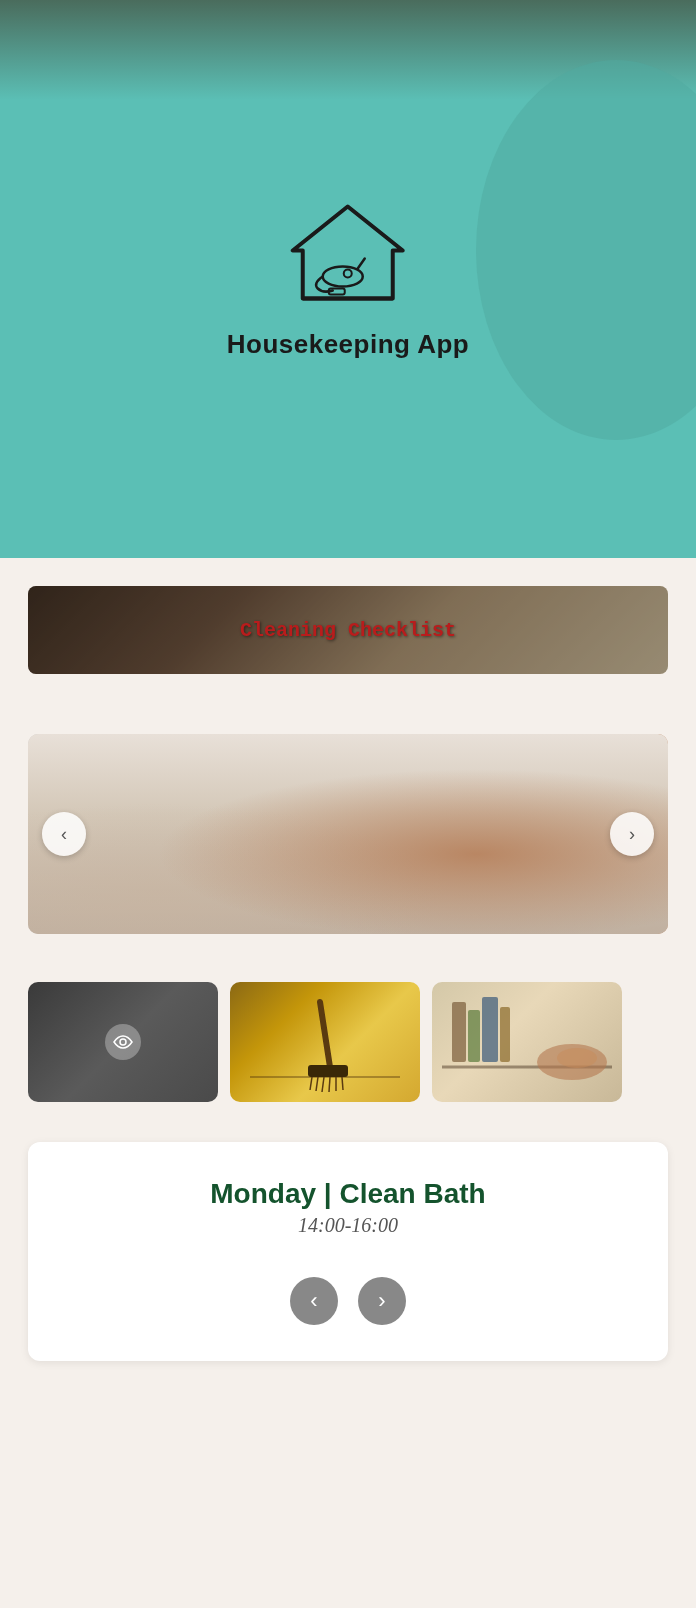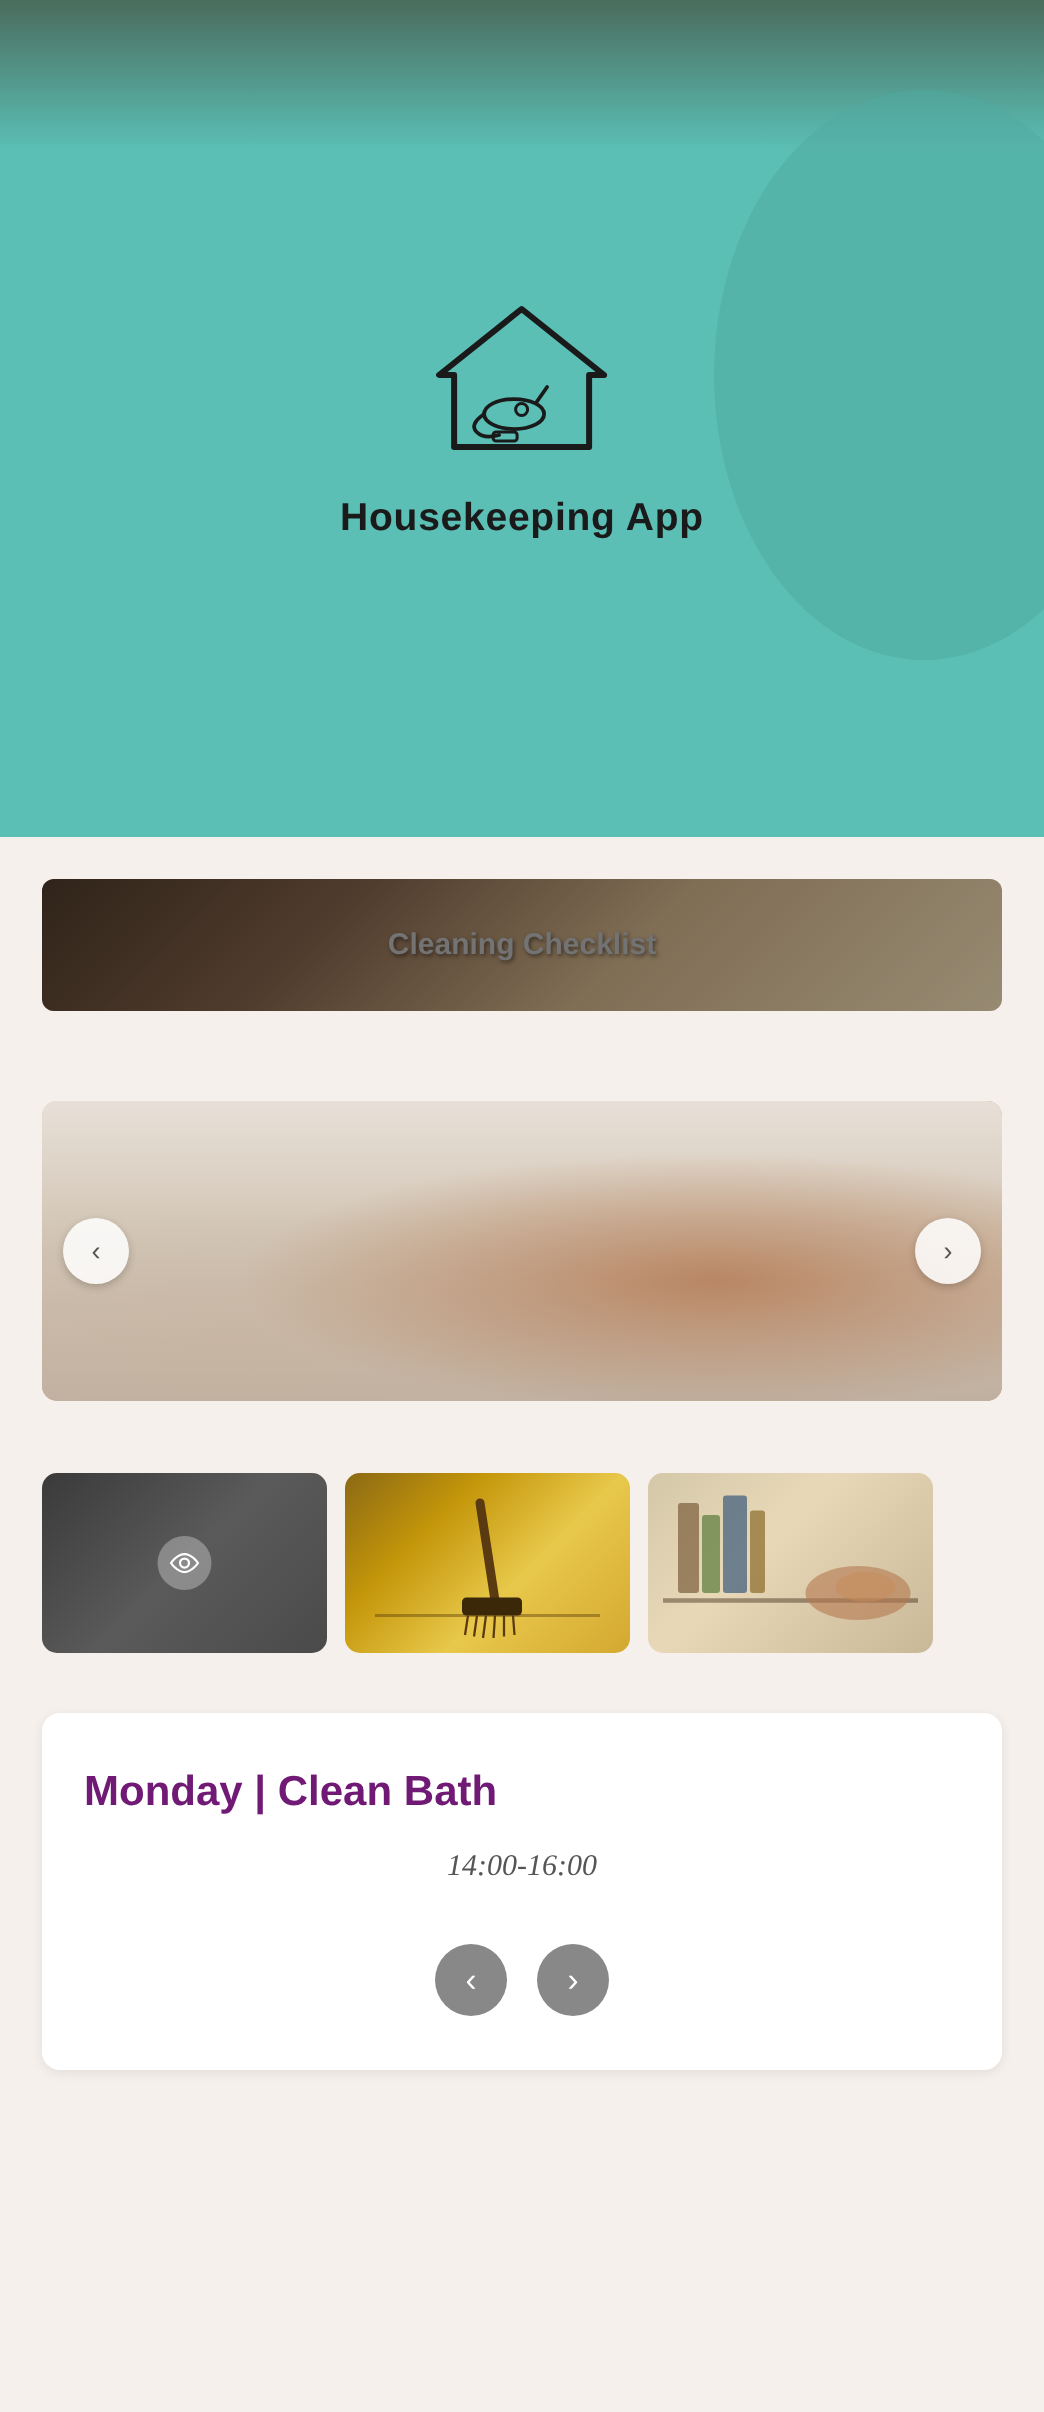--- a/index.html
+++ b/index.html
@@ -89,22 +89,22 @@
       position: absolute;
       inset: 0;
       background: rgba(0,0,0,0.35);
     }
     .card-btn-label {
       position: absolute;
       inset: 0;
       display: flex;
       align-items: center;
       justify-content: center;
-      color: #737373;
-      font-family: Liberation Sans, sans-serif;
+      color: #b91c1c;
+      font-family: Liberation Mono, monospace;
       font-weight: bold;
       font-size: 20px;
       text-shadow: 1px 1px 3px rgba(0,0,0,0.5);
     }
 
     
     .spacer { height: 60px; }
 
     
     .slideshow {
@@ -202,23 +202,23 @@
       margin: 40px 28px 0 28px;
       background: #ffffff;
       border-radius: 12px;
       padding: 36px 28px 36px 28px;
       box-shadow: 0 2px 8px rgba(0,0,0,0.08);
     }
     .schedule-title {
       font-family: Arial, sans-serif;
       font-weight: bold;
       font-size: 28px;
-      color: #701a75;
-      text-align: left;
-      margin-bottom: 23px;
+      color: #14532d;
+      text-align: center;
+      margin-bottom: 4px;
     }
     .schedule-time {
       font-style: italic;
       font-size: 20px;
       color: #555;
       text-align: center;
       margin-bottom: 40px;
     }
     .schedule-nav {
       display: flex;

